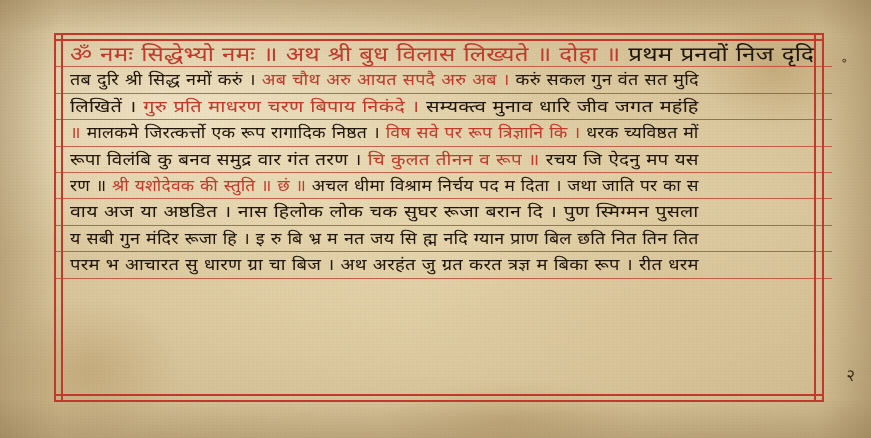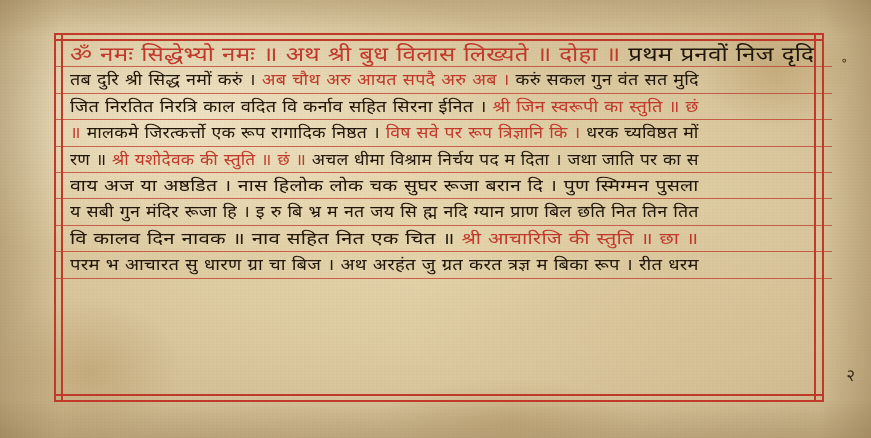--- a/index.html
+++ b/index.html
@@ -138,24 +138,24 @@
     <div class="rule h" style="top:367px;"></div>
     <div class="rule v" style="left:0;"></div>
     <div class="rule v" style="left:7px;"></div>
     <div class="rule v" style="left:760px;"></div>
     <div class="rule v" style="left:768px;"></div>
   </div>
 
   <div class="textblock">
     <div class="line first"><span class="txt" style="transform: scaleX(1.2049);"><span class="rd">ॐ नमः सिद्धेभ्यो नमः ॥ अथ श्री बुध विलास लिख्यते ॥ दोहा ॥</span><span class="bk"> प्रथम प्रनवों निज दृदि</span></span></div>
     <div class="line"><span class="txt" style="transform: scaleX(1.1243);"><span class="bk">तब दुरि श्री सिद्ध नमों करुं ।</span><span class="rd"> अब चौथ अरु आयत सपदै अरु अब ।</span><span class="bk"> करुं सकल गुन वंत सत मुदि</span></span></div>
-    <div class="line"><span class="txt" style="transform: scaleX(1.1366);"><span class="bk">जित निरतित निरत्रि काल वदित वि कर्नाव सहित सिरना ईनित ।</span><span class="rd"> श्री जिन स्वरूपी का स्तुति ॥ छं</span></span></div>
+    <div class="line"><span class="txt" style="transform: scaleX(1.245);"><span class="bk">लिखितें ।</span><span class="rd"> गुरु प्रति माधरण चरण बिपाय निकंदे ।</span><span class="bk"> सम्यक्त्व मुनाव धारि जीव जगत महंहि</span></span></div>
     <div class="line"><span class="txt" style="transform: scaleX(1.1034);"><span class="rd">॥</span><span class="bk"> मालकमे जिरत्कर्त्तो एक रूप रागादिक निष्ठत ।</span><span class="rd"> विष सवे पर रूप त्रिज्ञानि कि ।</span><span class="bk"> धरक च्यविष्ठत मों</span></span></div>
+    <div class="line"><span class="txt" style="transform: scaleX(1.1746);"><span class="bk">रूपा विलंबि कु बनव समुद्र वार गंत तरण ।</span><span class="rd"> चि कुलत तीनन व रूप ॥</span><span class="bk"> रचय जि ऐदनु मप यस</span></span></div>
     <div class="line"><span class="txt" style="transform: scaleX(1.0824);"><span class="bk">रण ॥</span><span class="rd"> श्री यशोदेवक की स्तुति ॥ छं ॥</span><span class="bk"> अचल धीमा विश्राम निर्चय पद म दिता । जथा जाति पर का स</span></span></div>
     <div class="line"><span class="txt" style="transform: scaleX(1.2179);"><span class="bk">वाय अज या अष्ठडित । नास हिलोक लोक चक सुघर रूजा बरान दि । पुण स्मिग्मन पुसला</span></span></div>
     <div class="line"><span class="txt" style="transform: scaleX(1.1155);"><span class="bk">य सबी गुन मंदिर रूजा हि । इ रु बि भ्र म नत जय सि ह्म नदि ग्यान प्राण बिल छति नित तिन तित</span></span></div>
-    <div class="line"><span class="txt" style="transform: scaleX(1.2714);"><span class="bk">वि कालव दिन नावक ॥ नाव सहित नित एक चित ॥</span><span class="rd"> श्री आचारिजि की स्तुति ॥ छा ॥</span></span></div>
     <div class="line"><span class="txt" style="transform: scaleX(1.1495);"><span class="bk">परम भ आचारत सु धारण ग्रा चा बिज । अथ अरहंत जु ग्रत करत त्रज्ञ म बिका रूप । रीत धरम</span></span></div>
   </div>
 
   <div class="margin-mark" style="right:24px;top:52px;">॰</div>
   <div class="folio-num">२</div>
 </div>
 
 </body></html>

